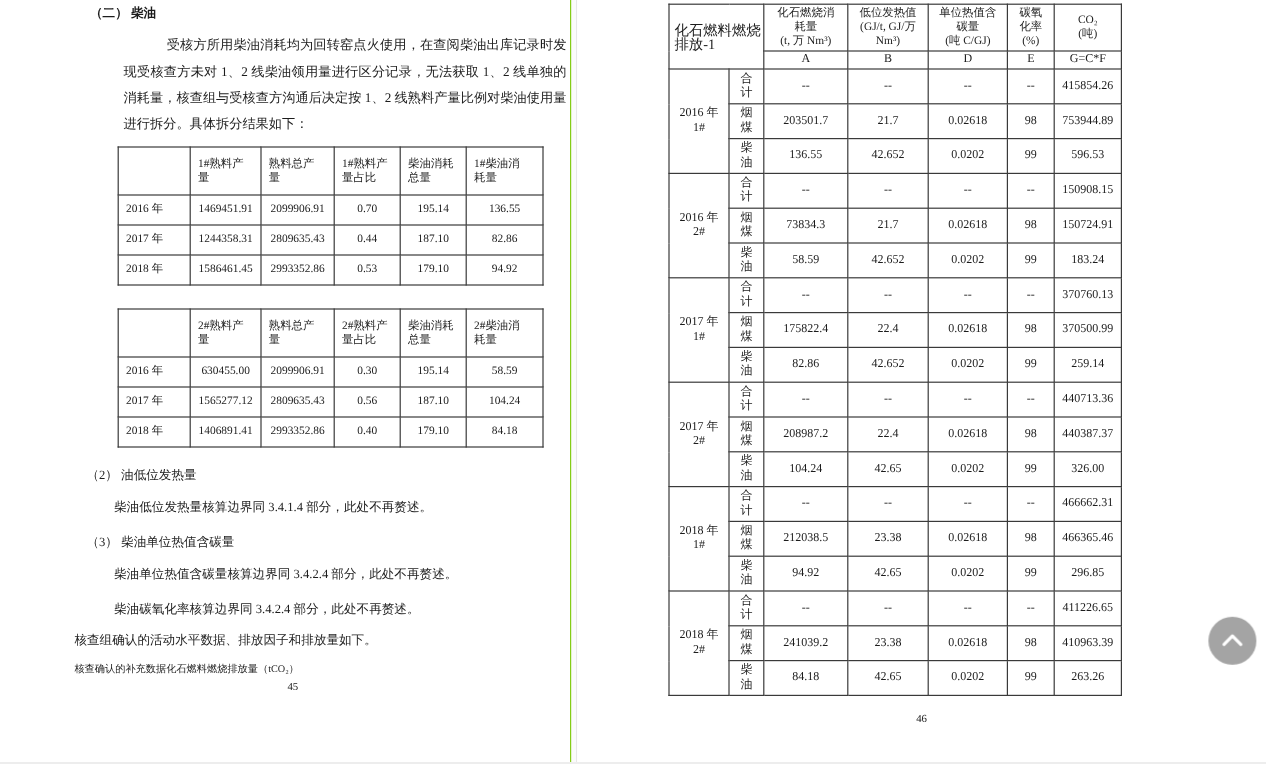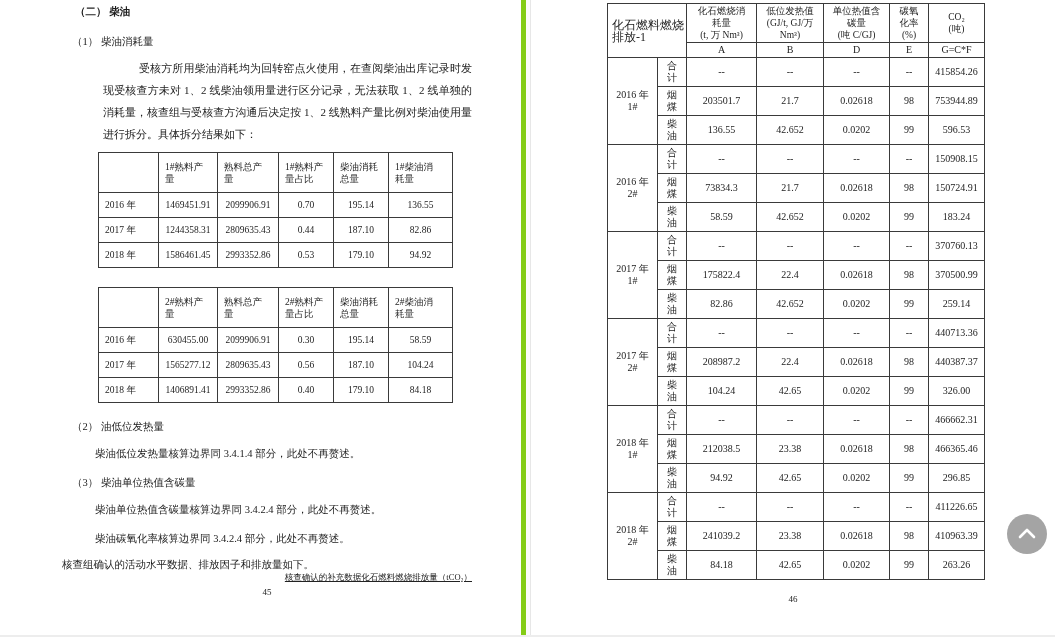--- a/index.html
+++ b/index.html
@@ -1,33 +1,33 @@
 <!DOCTYPE html>
 <html><head>
 <meta charset="utf-8">
 <style>
   * { margin:0; padding:0; box-sizing:border-box; }
   html,body { width:1055px; height:637px; overflow:hidden; background:#ffffff;
     font-family:"Liberation Serif","DejaVu Serif",serif; color:#1c1c1c; }
   .viewer { display:flex; width:1055px; height:637px; position:relative; }
   .page { background:#fff; height:637px; position:relative; }
-  .page-left { width:526px; padding:0 49px 0 62px; border-right:5px solid #84cc16; }
+  .page-left { width:476px; padding:0 49px 0 62px; border-right:1px solid #84cc16; }
   .page-divider { width:5px; height:637px; background:#fbfbfb; border-right:1px solid #e7e7e7; }
   .page-right { flex:1; padding-top:3px; }
   .bottom-edge { position:fixed; left:0; bottom:0; width:1055px; height:2px; background:#ededed; }
 
   
   .h-main { font-size:10.5px; font-weight:bold; margin:5px 0 0 13px; line-height:14px; }
   .h-sec  { font-size:10.5px; margin-left:10px; line-height:14px; }
   .h1g { margin-top:16px; }
   .para { font-size:11px; line-height:22px; margin:8px 0 0 41px; width:369px;
           text-align:justify; text-indent:36px;font-family:Liberation Serif, serif; }
   .sec-para { font-size:10.5px; line-height:14px; margin:13px 0 0 33px; }
   .closing { font-size:10.5px; line-height:14px; margin:12px 0 0 0; }
-  .caption { font-size:8.5px; text-align:right; color:#222;text-decoration:underline; }
+  .caption { font-size:8.5px; text-align:left; margin-top:10px; color:#222; }
   .pagenum { font-size:9px; text-align:center; margin-top:3px; color:#222; }
 
   
   table { border-collapse:collapse; table-layout:fixed; }
   td, th { border:1px solid #3a3a3a; font-weight:normal; text-align:center;
            vertical-align:middle; white-space:pre-line; font-size:9.5px;
            line-height:12px; padding:1px; overflow:hidden; }
 
   
   .t-small { width:354px; margin-left:36px; }
@@ -50,21 +50,20 @@
     border-radius:50%; background:#a4a4a4; border:none; cursor:pointer;
     display:flex; align-items:center; justify-content:center; }
 </style>
 </head>
 <body>
 
 <div class="viewer">
 
   <div class="page page-left">
     <div class="h-main">（二） 柴油</div>
-    <div class="h-sec h1g">（1） 柴油消耗量</div>
     <div class="para">受核方所用柴油消耗均为回转窑点火使用，在查阅柴油出库记录时发现受核查方未对 1、2 线柴油领用量进行区分记录，无法获取 1、2 线单独的消耗量，核查组与受核查方沟通后决定按 1、2 线熟料产量比例对柴油使用量进行拆分。具体拆分结果如下：</div>
 
     <table class="t-small first">
       <colgroup>
           <col style="width:60px">
           <col style="width:59px">
           <col style="width:61px">
           <col style="width:55px">
           <col style="width:55px">
           <col style="width:64px">

